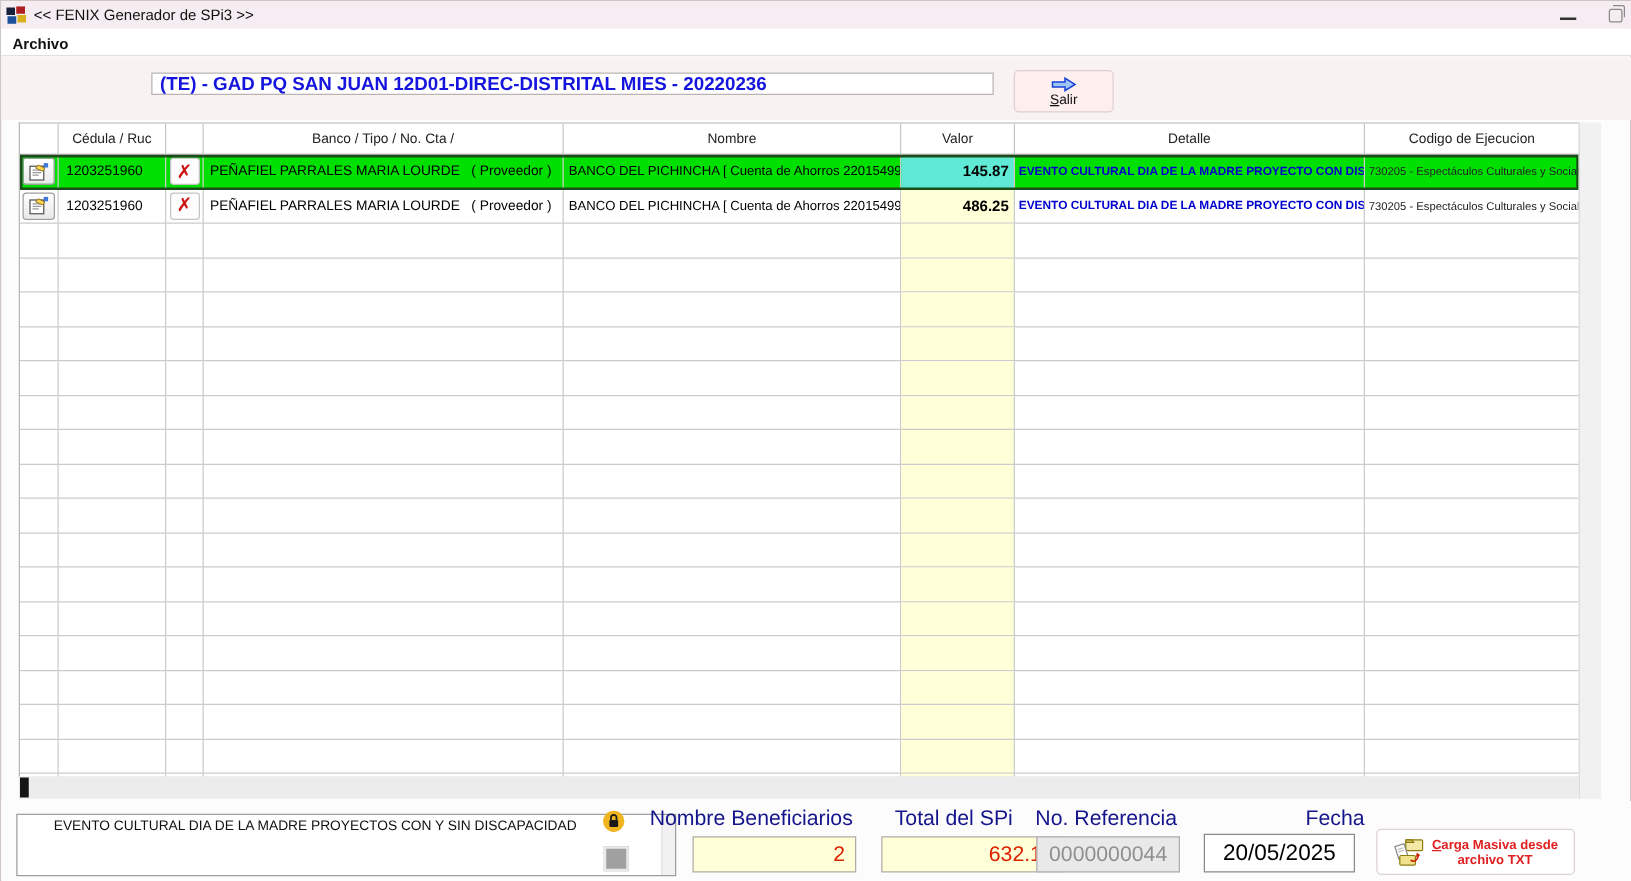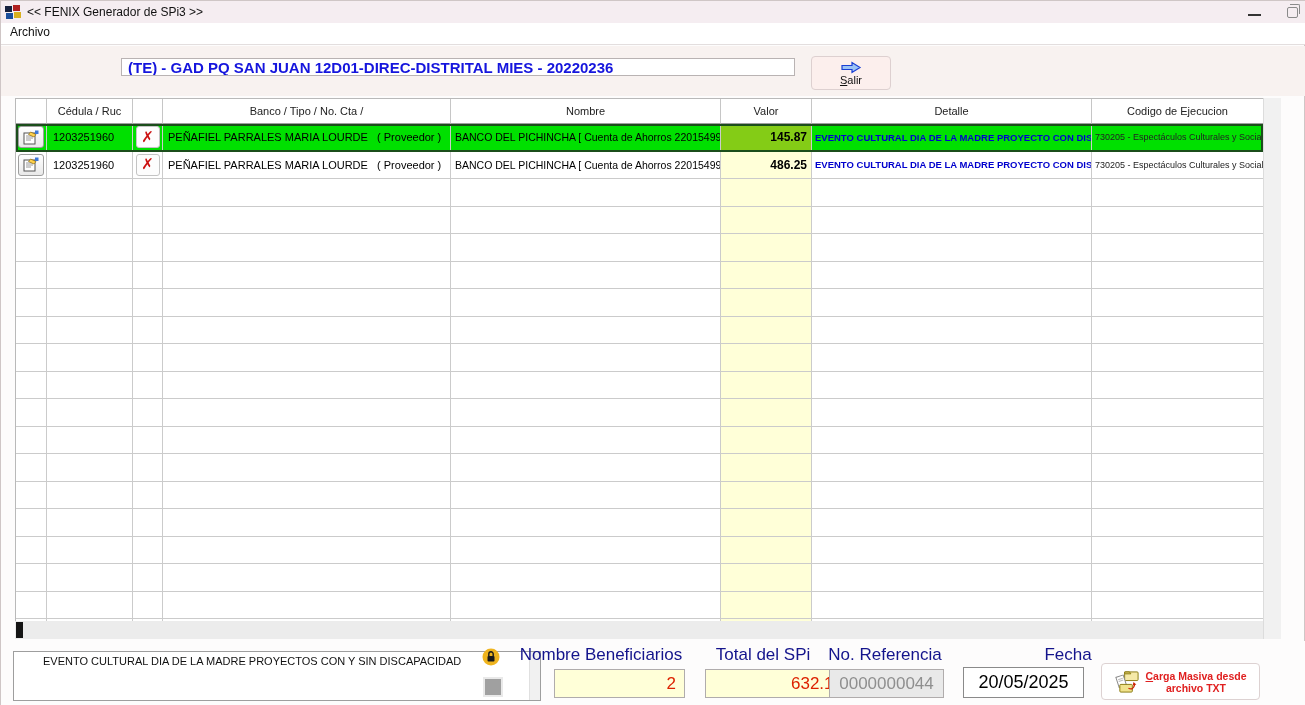--- a/index.html
+++ b/index.html
@@ -13,21 +13,21 @@
   .app-icon { width:16px; height:15px; margin:0 6px 0 4px; }
   .title-text { font-size:12px; color:#111; }
   .win-btns { position:absolute; right:8px; top:0; height:22px; display:flex; gap:26px; align-items:center; }
   .btn-min { width:13px; height:2px; background:#333; margin-top:6px; }
   .btn-restore { width:11px; height:11px; border:1.5px solid #8a8a8a; border-radius:2px; position:relative; }
   .btn-restore::before { content:""; position:absolute; left:2px; top:-4px; width:9px; height:9px;
     border:1.5px solid #8a8a8a; border-left:none; border-bottom:none; border-radius:0 2px 0 0; }
 
   
   .menubar { position:absolute; left:0; top:22px; width:1305px; height:22px; background:#ffffff;
-    border-bottom:1px solid #e3dede; display:flex; align-items:flex-start; }
+    border-bottom:1px solid #e3dede; display:flex; align-items:flex-end;font-weight:bold; }
   .menu-item { font-size:12px; color:#111; padding:2px 9px; }
 
   
   .toolbar { position:absolute; left:0; top:45px; width:1305px; height:50px; background:#f8f2f0; }
   .btn-agregar { position:absolute; left:12px; top:6px; width:101px; height:38px; background:#fff;
     border:1px solid #7ec4de; border-radius:4px; outline:1px dotted #6aa9c4; outline-offset:-4px;
     display:flex; align-items:center; justify-content:center; gap:4px; cursor:pointer; }
   .btn-agregar .lbl { color:#e02020; font-weight:bold; font-size:11px; line-height:12px; text-align:center; }
   .entity-input { position:absolute; left:120px; top:12px; width:674px; height:18px; border:1px solid #b9b3b3;
     background:#fff; color:#1515dd; font-weight:bold; font-size:15px; padding:0 6px;
@@ -48,21 +48,21 @@
   .grow .c { border-right:1px solid #cbcbcb; border-bottom:1px solid #cbcbcb;
     display:flex; align-items:center; overflow:hidden; white-space:pre; }
   .grow .c1 { font-size:11px; padding-left:6px; color:#000; }
   .grow .c3 { font-size:11px; padding-left:5px; color:#000; }
   .grow .c4 { font-size:10.5px; padding-left:4px; color:#000; }
   .grow .c5 { background:#ffffd8; font-size:12px; font-weight:bold; justify-content:flex-end; padding-right:4px; color:#000; }
   .grow .c6 { font-size:9.5px; font-weight:bold; color:#0000cd; padding-left:3px; }
   .grow .c7 { font-size:9px; color:#222; padding-left:3px; }
   .grow .c0, .grow .c2 { justify-content:center; }
   .grow.sel { background:#00e000; outline:2px solid #1b4d1b; outline-offset:-2px; }
-  .grow.sel .c5 { background:#84cc16; }
+  .grow.sel .c5 { background:#5eead4; }
   .edit-btn { width:26px; height:22px; border:1px solid #9e9e9e; border-radius:3px;
     background:linear-gradient(#ffffff,#e9e9e9); display:flex; align-items:center; justify-content:center; cursor:pointer; }
   .x-btn { width:24px; height:22px; border:1px solid #c4c4c4; border-radius:3px; background:#fdfdfd;
     color:#cc1111; font-size:15px; font-weight:bold; line-height:1; cursor:pointer;
     display:flex; align-items:center; justify-content:center; font-family:"DejaVu Sans", sans-serif; }
 
   .hscroll { position:absolute; left:14px; top:620px; width:1248px; height:18px; background:#ececec; }
   .hthumb { position:absolute; left:1px; top:1px; width:7px; height:16px; background:#151515; }
   .vscroll { position:absolute; left:1262px; top:97px; width:18px; height:541px; background:#f1f1f1; border-left:1px solid #dcdcdc; }
 

